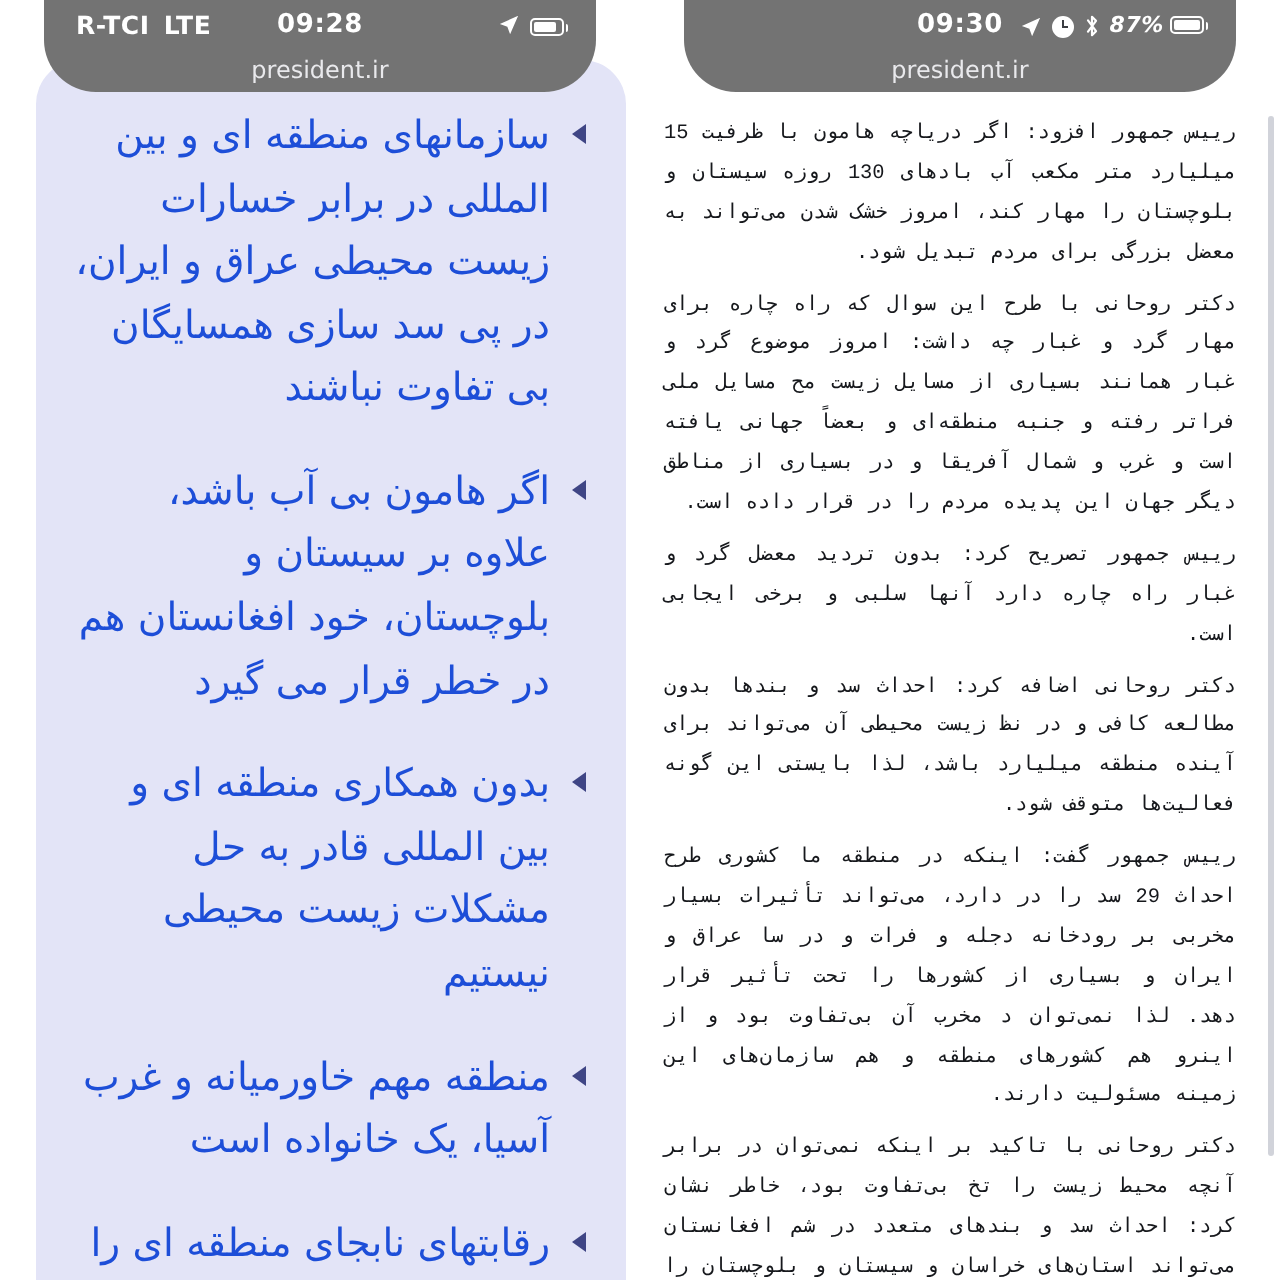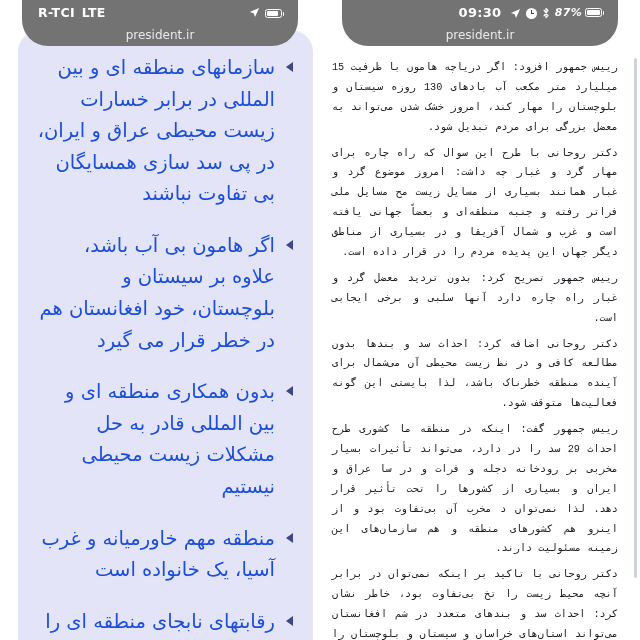--- a/index.html
+++ b/index.html
@@ -144,20 +144,21 @@
           </li>
         </ul>
       </div>
 
       <div class="statusbar sb-left">
         <div class="sb-row1">
           <span class="sb-carrier">
             <span>R-TCI</span>
             <span>LTE</span>
           </span>
+          <span class="sb-time">09:28</span>
           <span class="sb-icons">
             <span class="icon-loc">
               <svg width="11" height="11" viewBox="0 0 12 12">
                   <path d="M11 1 1 5.4l4.1 1.5L6.6 11z" fill="#ffffff"></path>
                 </svg>
             </span>
             <span class="bat-shell">
                 <span class="bat-fill" style="width:11px"></span>
               </span>
           </span>
@@ -172,21 +173,21 @@
 
   <div class="seam"></div>
 
   <div class="phone phone-right">
     <div class="viewport">
 
       <div class="article">
         <p>رییس جمهور افزود: اگر دریاچه هامون با ظرفیت 15 میلیارد متر مکعب آب بادهای 130 روزه سیستان و بلوچستان را مهار کند، امروز خشک شدن می‌تواند به معضل بزرگی برای مردم تبدیل شود.</p>
         <p>دکتر روحانی با طرح این سوال که راه چاره برای مهار گرد و غبار چه داشت: امروز موضوع گرد و غبار همانند بسیاری از مسایل زیست مح مسایل ملی فراتر رفته و جنبه منطقه‌ای و بعضاً جهانی یافته است و غرب و شمال آفریقا و در بسیاری از مناطق دیگر جهان این پدیده مردم را در قرار داده است.</p>
         <p>رییس جمهور تصریح کرد: بدون تردید معضل گرد و غبار راه چاره دارد آنها سلبی و برخی ایجابی است.</p>
-        <p>دکتر روحانی اضافه کرد: احداث سد و بندها بدون مطالعه کافی و در نظ زیست محیطی آن می‌شمال برای آینده منطقه خطرناک باشد، لذا بایستی این گونه فعالیت‌ها متوقف شود.</p>
+        <p>دکتر روحانی اضافه کرد: احداث سد و بندها بدون مطالعه کافی و در نظ زیست محیطی آن می‌تواند برای آینده منطقه میلیارد باشد، لذا بایستی این گونه فعالیت‌ها متوقف شود.</p>
         <p>رییس جمهور گفت: اینکه در منطقه ما کشوری طرح احداث 29 سد را در دارد، می‌تواند تأثیرات بسیار مخربی بر رودخانه دجله و فرات و در سا عراق و ایران و بسیاری از کشورها را تحت تأثیر قرار دهد. لذا نمی‌توان د مخرب آن بی‌تفاوت بود و از اینرو هم کشورهای منطقه و هم سازمان‌های این زمینه مسئولیت دارند.</p>
         <p>دکتر روحانی با تاکید بر اینکه نمی‌توان در برابر آنچه محیط زیست را تخ بی‌تفاوت بود، خاطر نشان کرد: احداث سد و بندهای متعدد در شم افغانستان می‌تواند استان‌های خراسان و سیستان و بلوچستان را تحت دهد و اگر دریاچه هامون به طور کامل خشک شود، نه تنها از گرد استان‌های شرقی ایران در رنج خواهند بود، بلکه مردم افغانستان هم در بود و چنانچه برای مهار طوفان‌های شن چاره‌اندیشی نشود مردم کشورها سا ناچار به مهاجرت خواهند شد و کانون‌های تمدن بشری در منطق</p>
       </div>
 
       <div class="scrollbar"></div>
 
       <div class="statusbar sb-right">
         <div class="sb-row1">
           <span class="sb-carrier"></span>
           <span class="sb-time">09:30</span>

